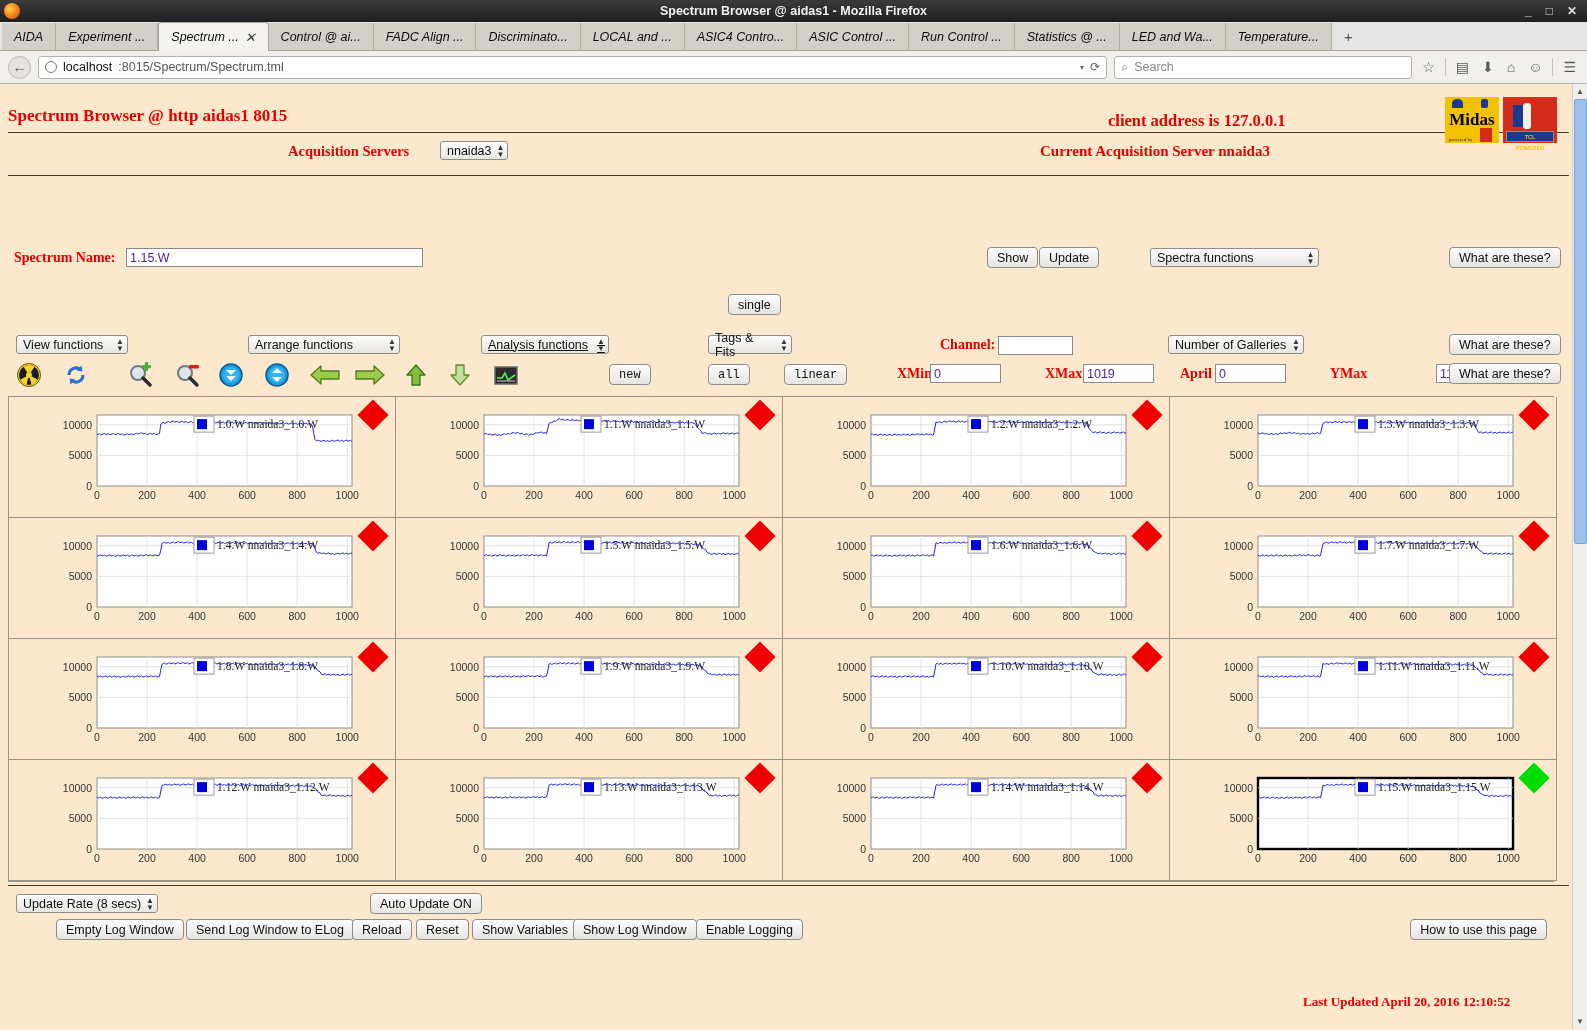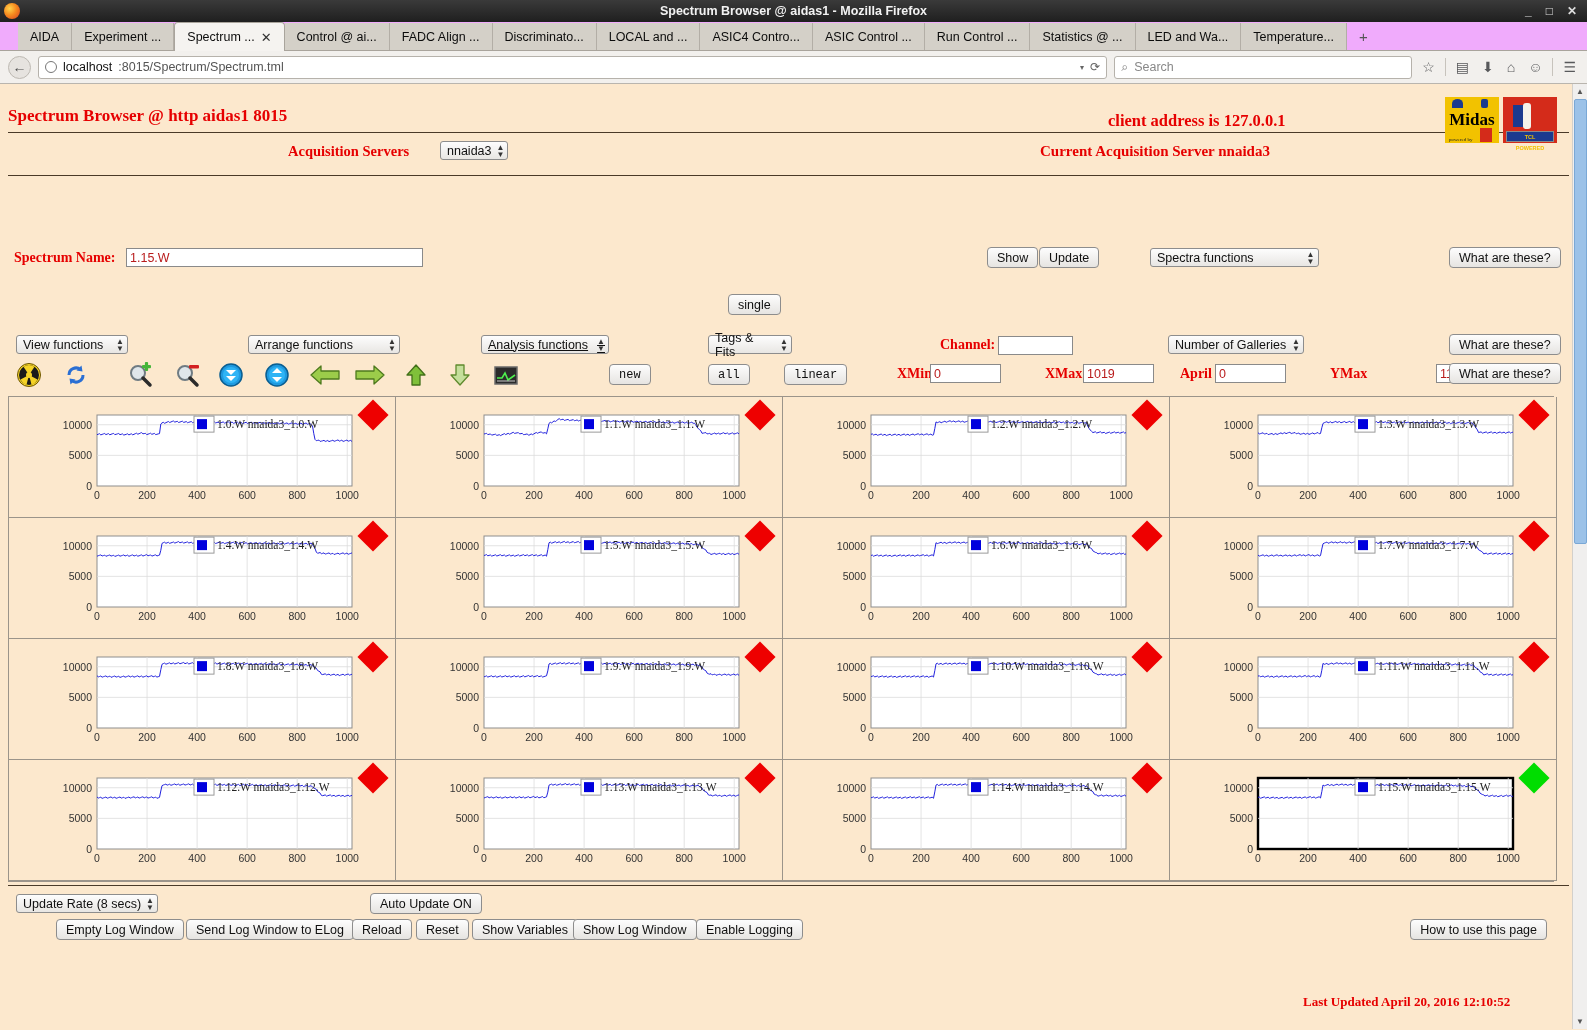--- a/index.html
+++ b/index.html
@@ -21,22 +21,22 @@
     width:16px;height:16px;margin-left:4px;border-radius:50%;
     background:radial-gradient(circle at 35% 35%,#ffd34d 0%,#f68a1e 45%,#d63d23 100%);
     flex:0 0 auto;
   }
   #title-text{ position:absolute; left:0; right:0; text-align:center; }
   #wincontrols{ margin-left:auto; display:flex; gap:14px; padding-right:10px; z-index:2;}
   .wbtn{ font-size:12px; color:#dcdcdc; line-height:1; cursor:default;}
 
   
   #tabstrip{
-    height:29px; background:#f0abfc; display:flex; align-items:flex-end;
-    border-bottom:1px solid #a9a49c; padding-left:18px;
+    height:29px; background:#e5e5e5; display:flex; align-items:flex-end;
+    border-bottom:1px solid #a9a49c; padding-left:2px;font-style:italic;
   }
   .tab{
     height:27px; display:flex; align-items:center; gap:6px;
     padding:0 12px; font-size:12.5px; color:#0c0c0c;
     border-right:1px solid #b3aea6; background:#d4d0c8;
     white-space:nowrap; max-width:135px; overflow:hidden;
   }
   .tab.active{
     background:#f5f3f0; height:29px;
     border:1px solid #a9a49c; border-bottom:none;
@@ -160,21 +160,21 @@
   .btn{
     display:inline-flex;align-items:center;justify-content:center;
     height:21px;background:linear-gradient(#fdfdfd,#e6e4e1);
     border:1px solid #8d8d8d;border-radius:4px;
     font-size:12.5px;color:#101010;padding:0 9px;
     font-family:"Liberation Sans",sans-serif;white-space:nowrap;
   }
   .btn.mono{ font-family:"Liberation Mono",monospace; font-size:12px;}
   .txt{
     height:19px;background:#fff;border:1px solid #8a8a8a;
-    font-size:12.5px;color:#b91c1c;padding:0 3px;
+    font-size:12.5px;color:#4c1d95;padding:0 3px;
     font-family:"Liberation Sans",sans-serif;
   }
 
   
   #pickrow{ position:relative; height:150px; }
   #listbox{
     position:absolute; left:652px; top:6px; width:62px; height:127px;
     background:#fff;border:1px solid #8a8a8a; overflow:hidden;
     font-size:12px; line-height:12.6px; color:#111; padding:2px 0 0 3px;
   }

